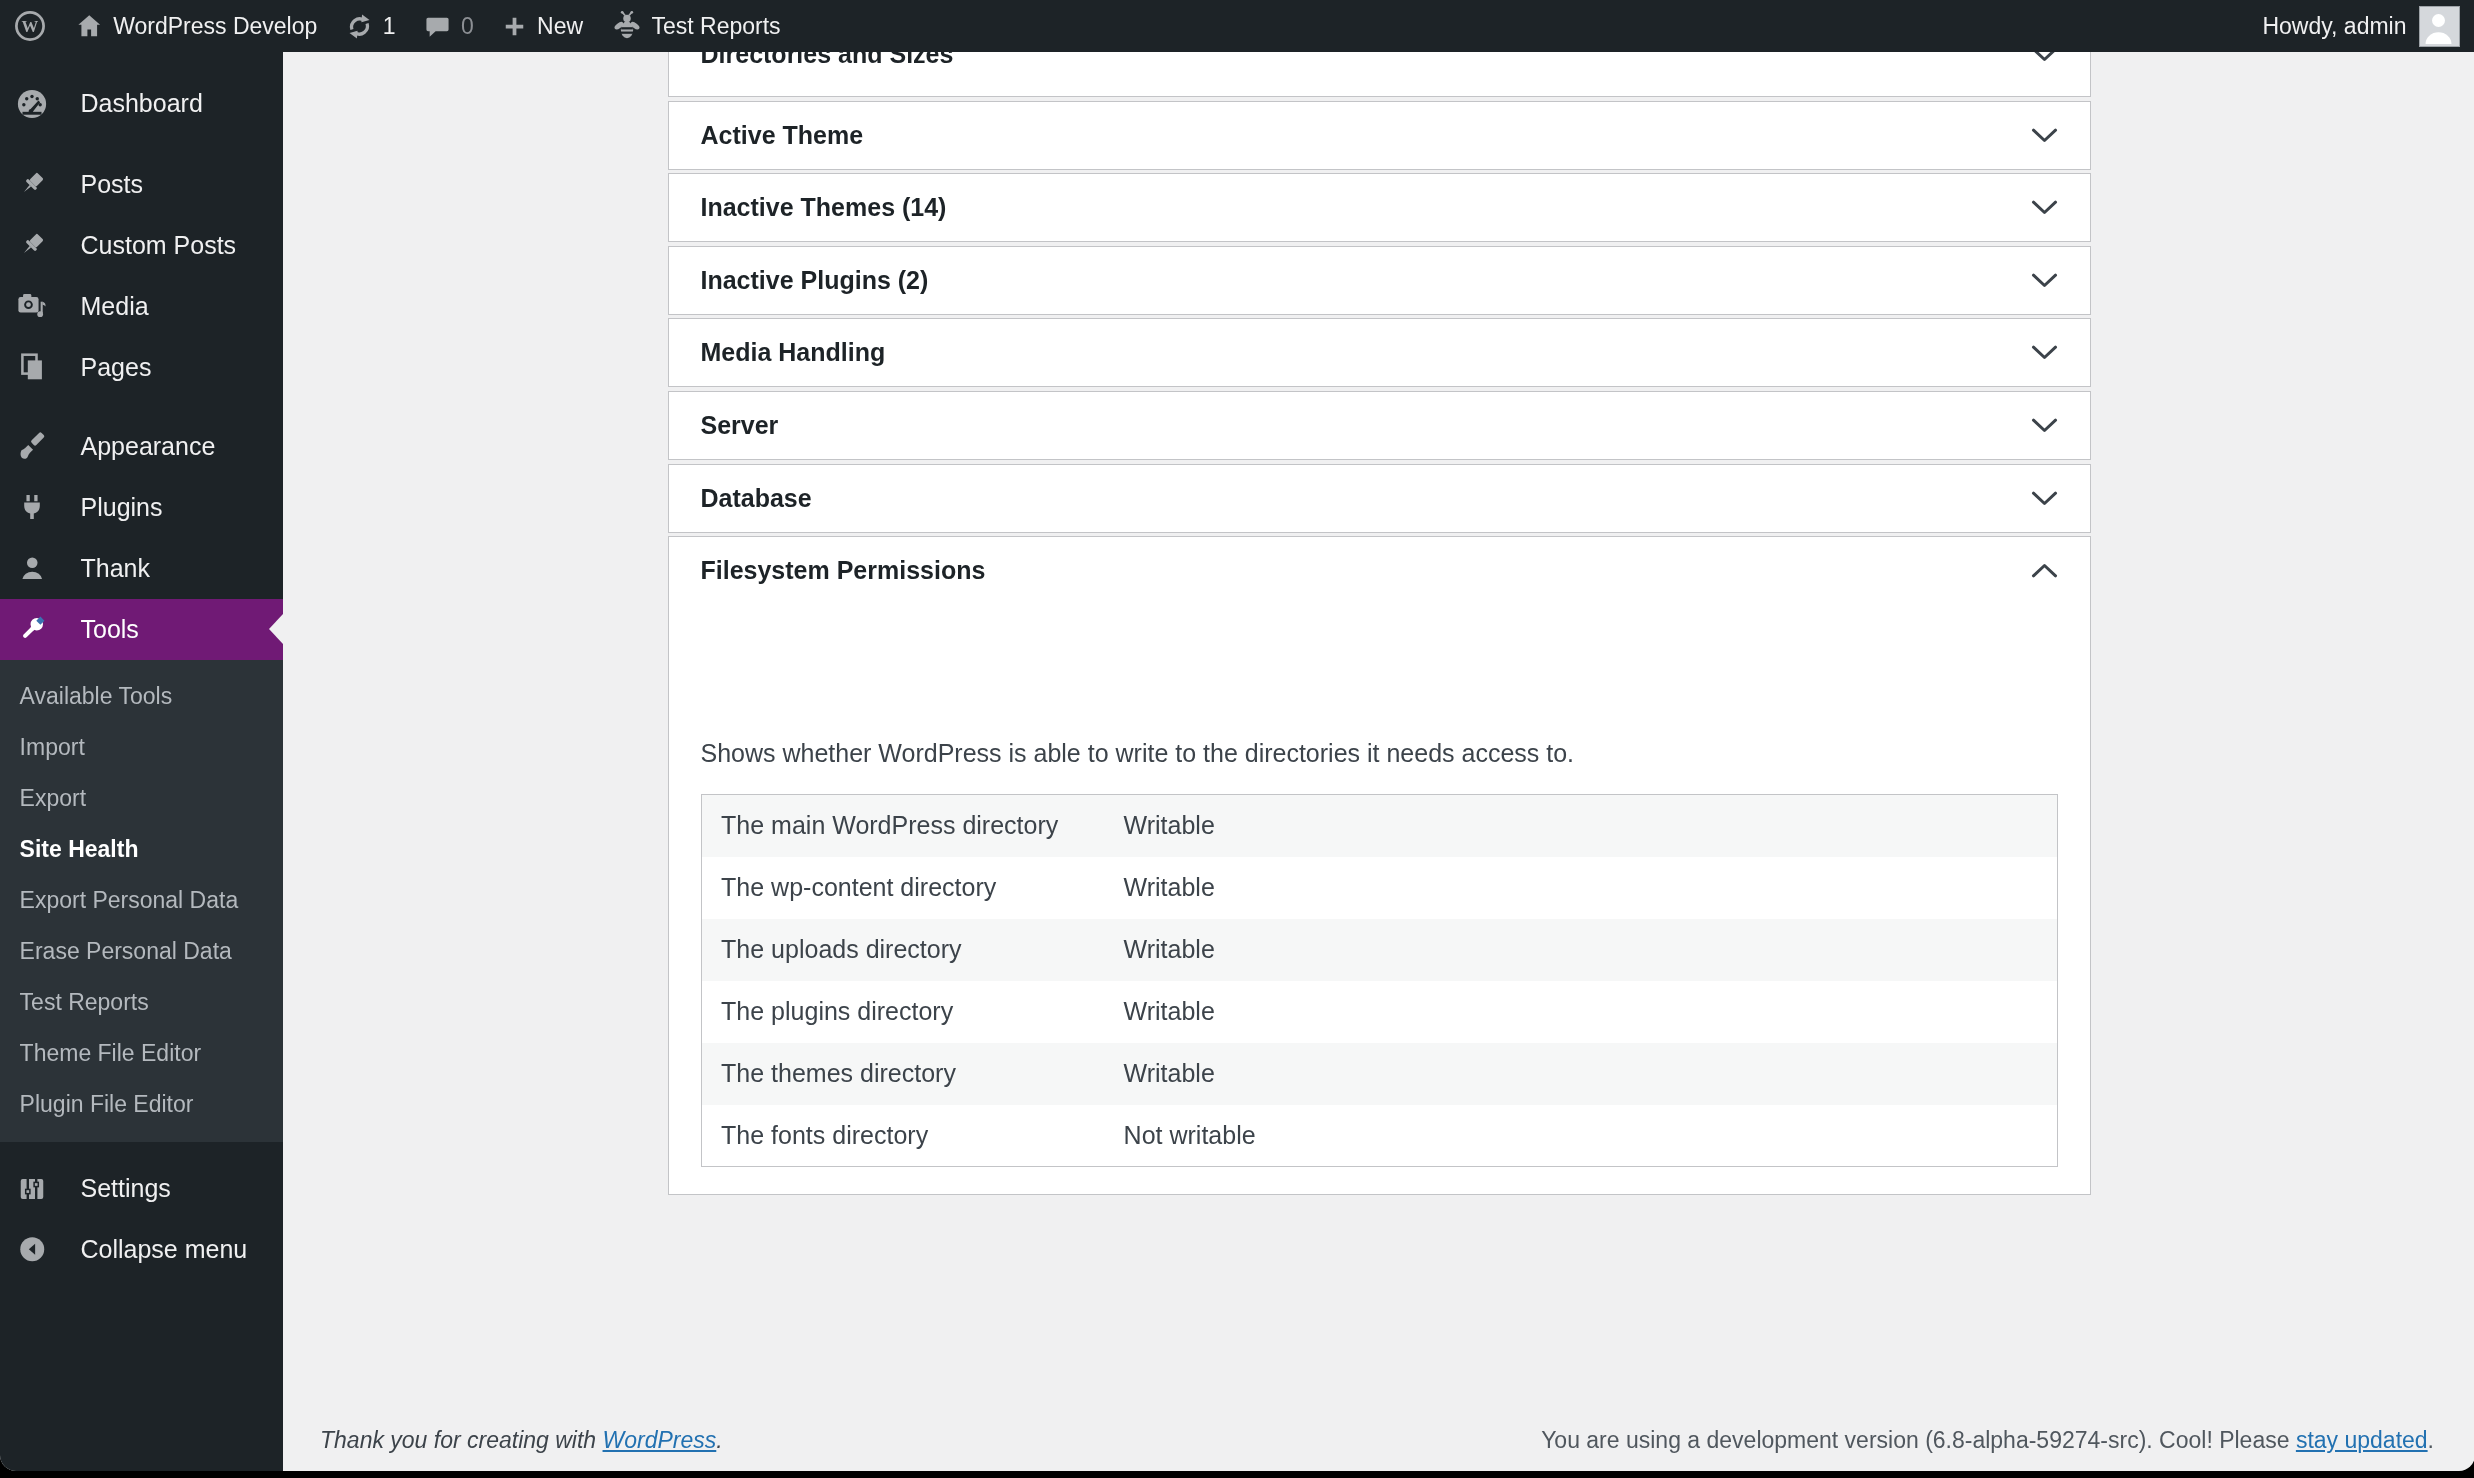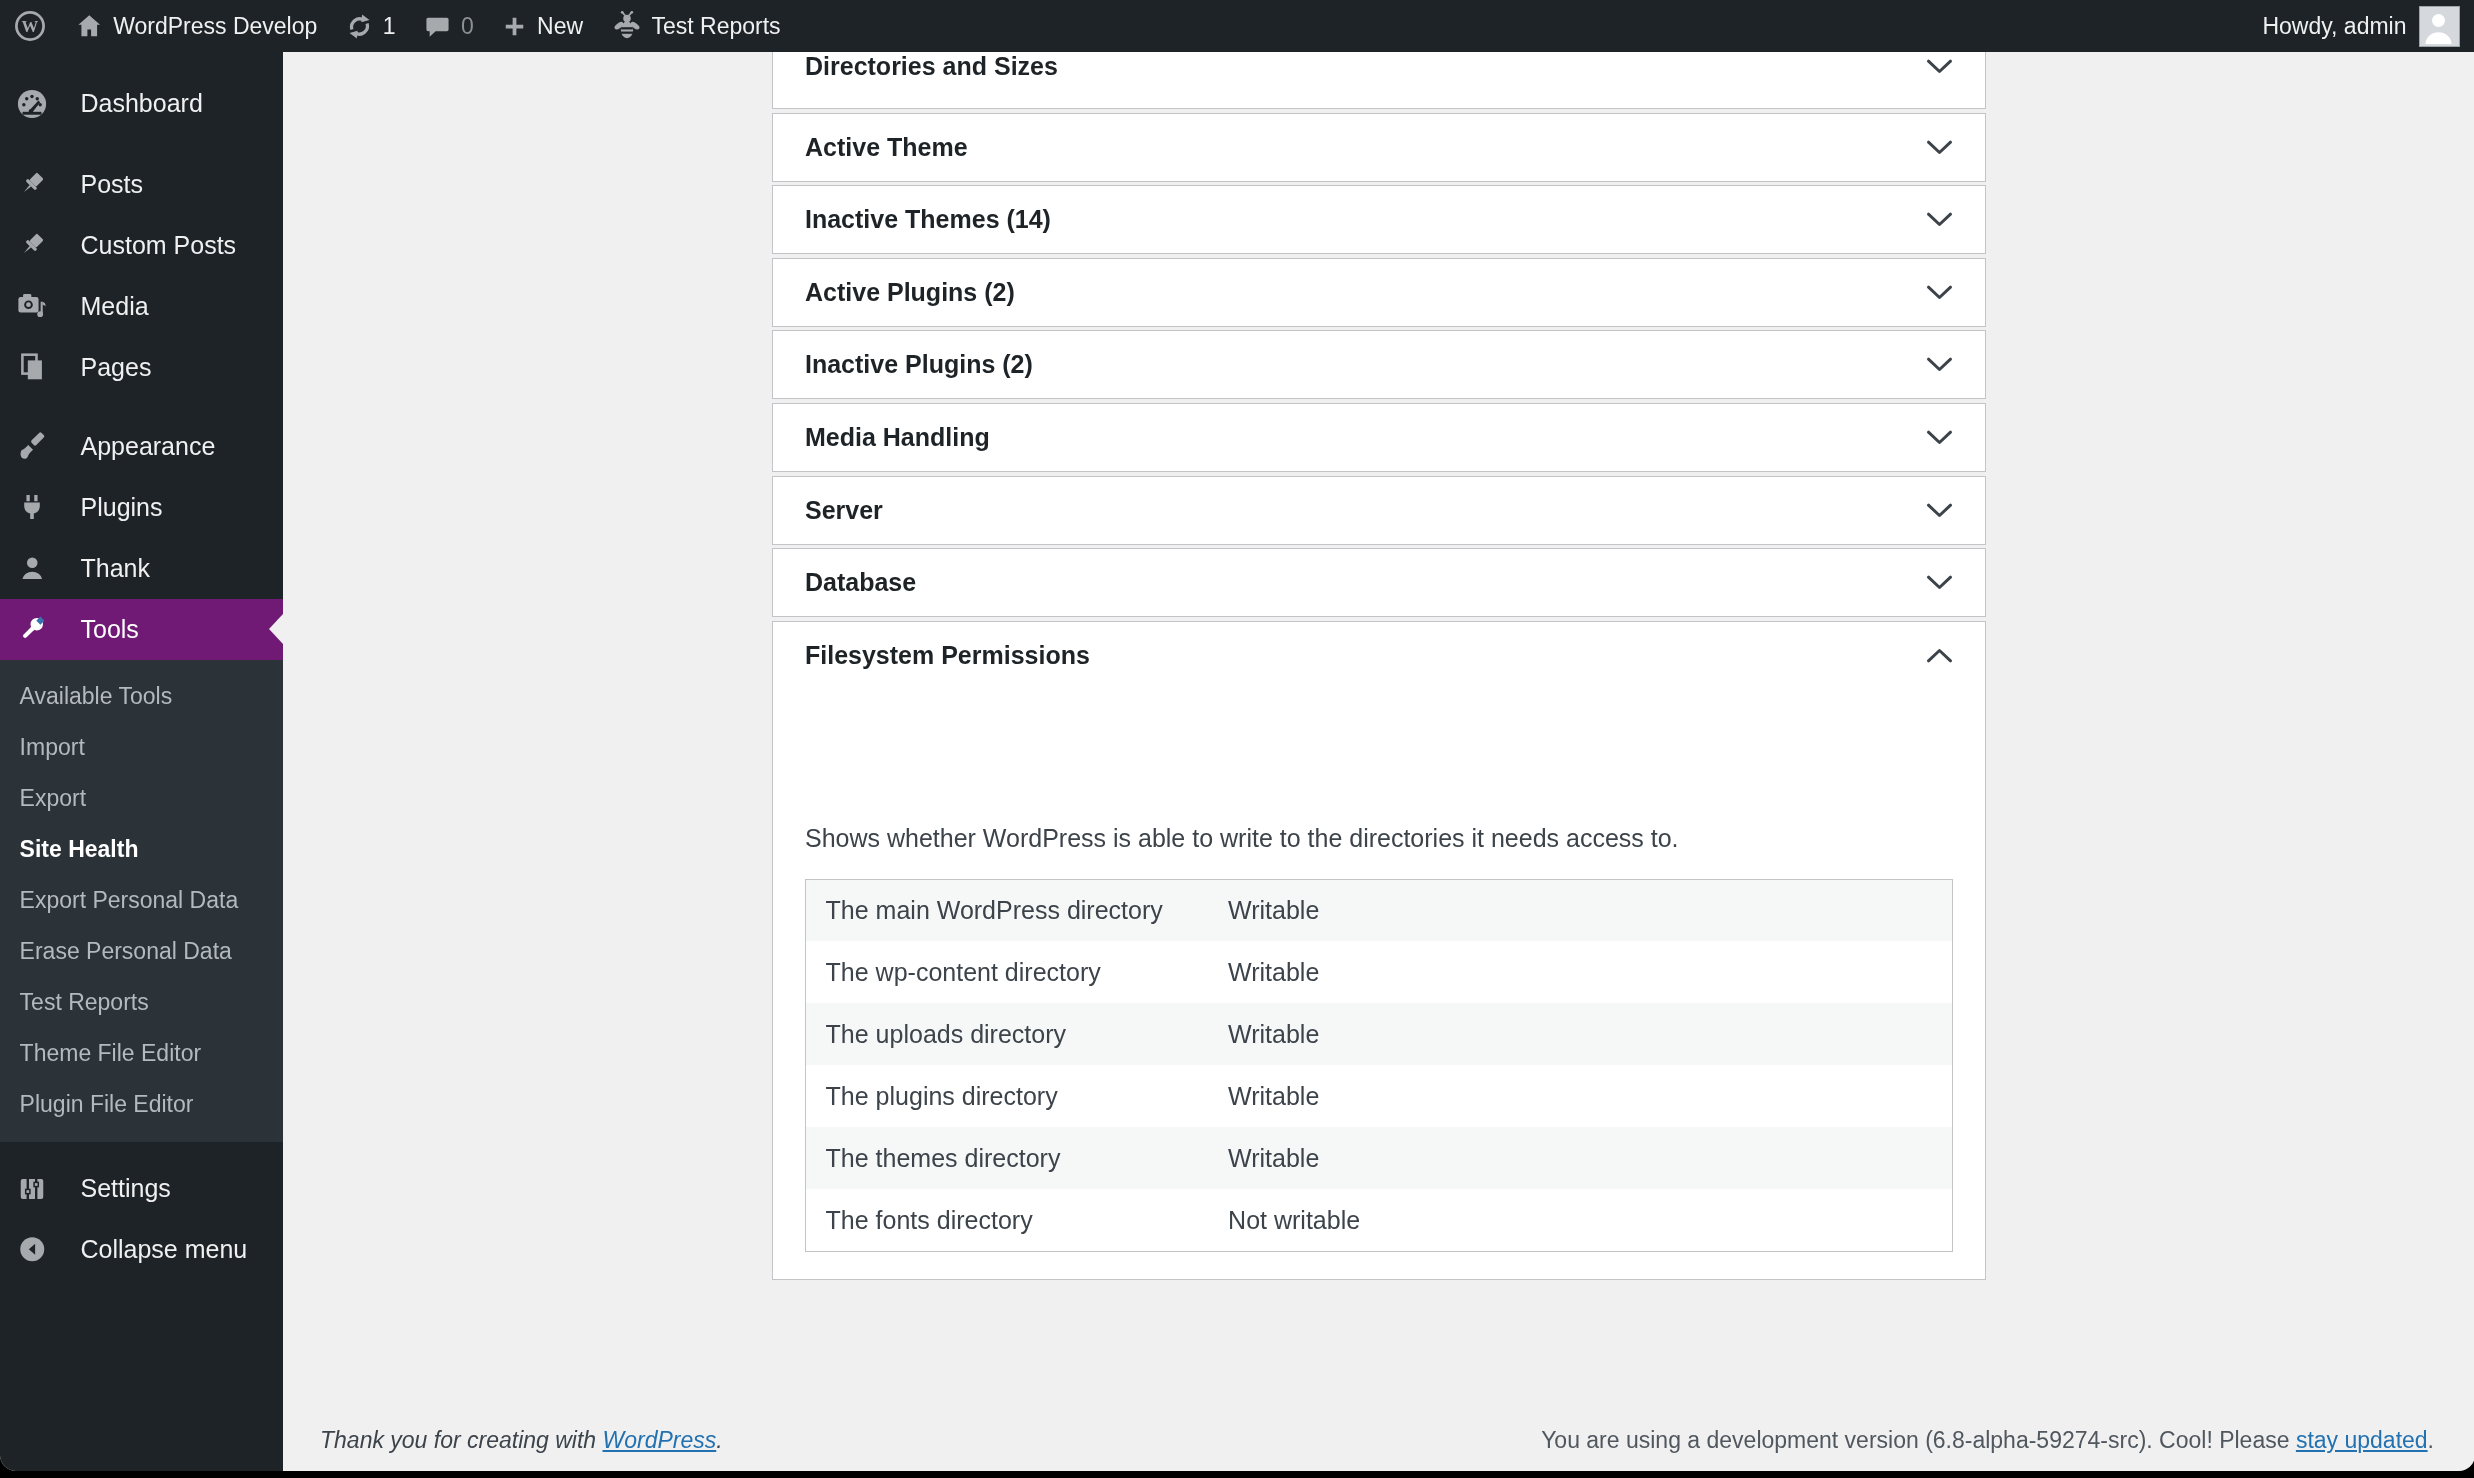--- a/index.html
+++ b/index.html
@@ -56,21 +56,21 @@
   .submenu { background: #2c3338; padding: 10.7px 0 12.5px; }
   .submenu-item {
     display: flex; align-items: center; height: 51px; padding-left: 19.6px;
     font-size: 23px; color: #b4b9be; cursor: pointer; text-decoration: none;
   }
   .submenu-item.current { color: #fff; font-weight: bold; }
   .menu-item.settings { margin-top: 16px; }
 
   
   .content { position: absolute; top: 52px; left: 283px; right: 0; bottom: 0; overflow: hidden; }
-  .health-body { width: 1214px; margin: 12px auto; }
+  .health-body { width: 1423px; margin: 0 auto; }
   .accordion { background: #fff; border: 1.8px solid #c3c4c7; margin-bottom: 3.6px; }
   .accordion.clipped { margin-top: -41px; }
   .acc-head {
     width: 100%; height: 67px; background: none; border: none;
     display: flex; align-items: center; justify-content: space-between;
     padding: 0 32px; cursor: pointer; font-family: inherit;
   }
   .accordion.clipped .acc-head { height: 84px; }
   .acc-label { font-size: 25px; font-weight: bold; color: #1d2327; }
   .chev { flex: none; }
@@ -347,28 +347,20 @@
 
       <section class="accordion">
         <button class="acc-head">
           <span class="acc-label">Inactive Themes (14)</span>
           <svg class="chev" width="27" height="15" viewBox="0 0 30 17">
               <path d="M2.5 2.5 15 14.2 27.5 2.5" fill="none" stroke="#3c434a" stroke-width="3.4" stroke-linecap="round" stroke-linejoin="round"></path>
             </svg>
         </button>
       </section>
 
-      <section class="accordion">
-        <button class="acc-head">
-          <span class="acc-label">Active Plugins (2)</span>
-          <svg class="chev" width="27" height="15" viewBox="0 0 30 17">
-              <path d="M2.5 2.5 15 14.2 27.5 2.5" fill="none" stroke="#3c434a" stroke-width="3.4" stroke-linecap="round" stroke-linejoin="round"></path>
-            </svg>
-        </button>
-      </section>
 
       <section class="accordion">
         <button class="acc-head">
           <span class="acc-label">Inactive Plugins (2)</span>
           <svg class="chev" width="27" height="15" viewBox="0 0 30 17">
               <path d="M2.5 2.5 15 14.2 27.5 2.5" fill="none" stroke="#3c434a" stroke-width="3.4" stroke-linecap="round" stroke-linejoin="round"></path>
             </svg>
         </button>
       </section>
 

